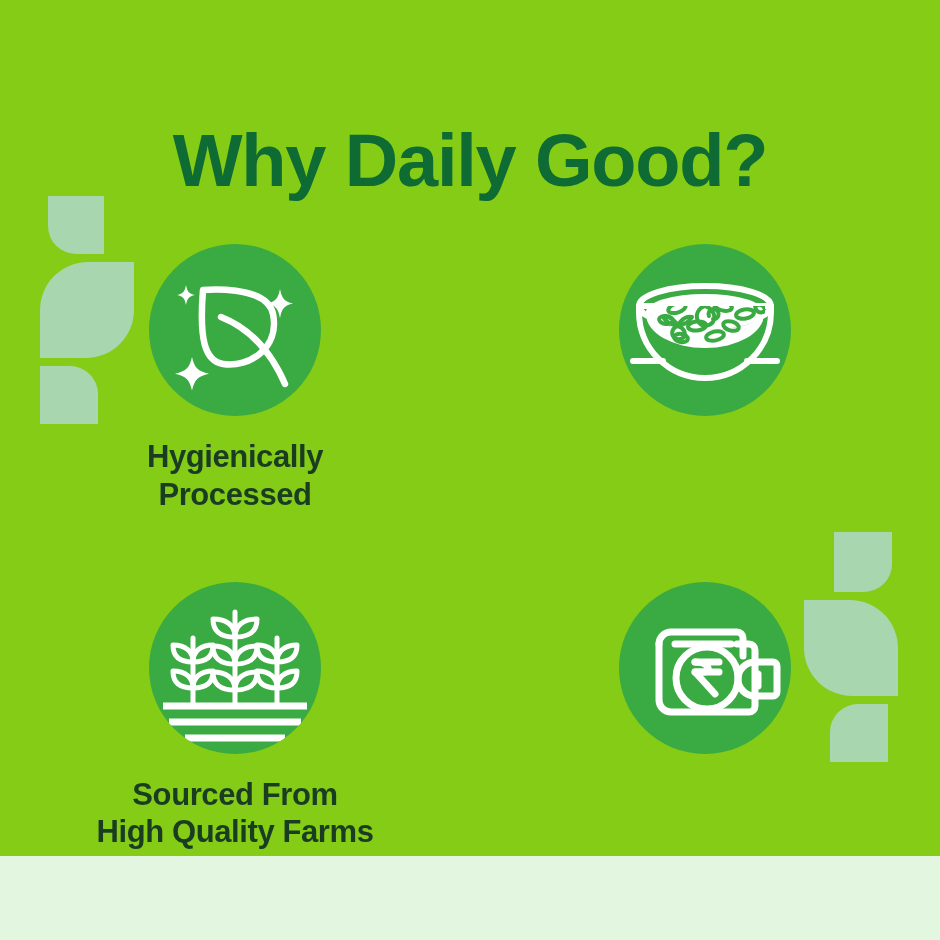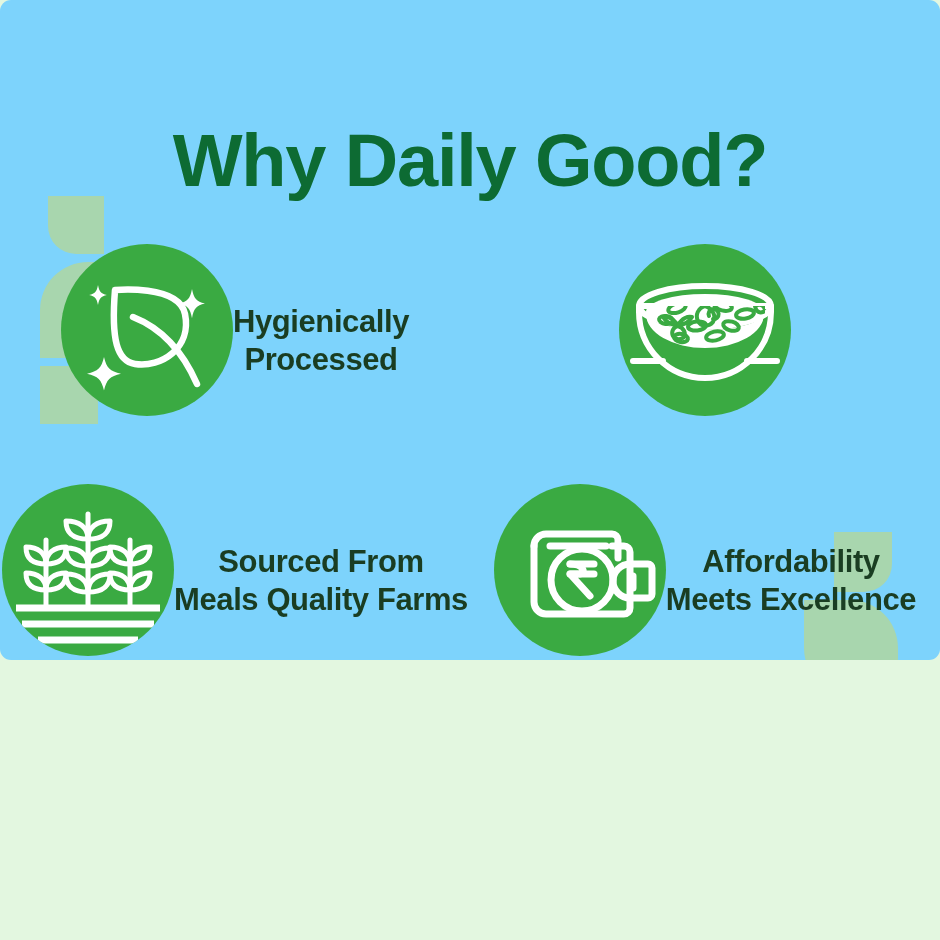--- a/index.html
+++ b/index.html
@@ -9,24 +9,23 @@
   body {
     width: 940px;
     height: 940px;
     background: #e3f7e0;
     font-family: "Liberation Sans", sans-serif;
     overflow: hidden;
   }
   .poster {
     position: relative;
     width: 940px;
-    height: 660px;
-    background: #7dd3fc;
+    height: 856px;
+    background: #84cc16;
     overflow: hidden;
-    border-radius: 11px;
   }
 
   
   .deco {
     position: absolute;
     pointer-events: none;
   }
   .deco-left  { left: 40px;  top: 196px; width: 108px; height: 208px; }
   .deco-right { right: 42px; top: 532px; width: 108px; height: 212px; }
 
@@ -81,23 +80,22 @@
     top: 244px;
     left: 0;
     width: 940px;
     display: grid;
     grid-template-columns: 470px 470px;
     grid-template-rows: auto auto;
     row-gap: 68px;
   }
   .feature {
     display: flex;
-    flex-direction: row;
+    flex-direction: column;
     align-items: center;
-    justify-content: center;
   }
   .icon-circle {
     width: 172px;
     height: 172px;
     border-radius: 50%;
     background: #3aaa42;
     display: flex;
     align-items: center;
     justify-content: center;
     overflow: hidden;
@@ -225,21 +223,21 @@
           </g>
 
           <g stroke="#ffffff" stroke-width="7" stroke-linecap="butt">
             <path d="M14 124 h144"></path>
             <path d="M20 140 h132"></path>
             <path d="M36 156 h100"></path>
           </g>
         </svg>
       </div>
       <div class="feature-label">Sourced From
-Meals Quality Farms</div>
+High Quality Farms</div>
     </div>
 
     <div class="feature">
       <div class="icon-circle">
         <svg width="172" height="172" viewBox="0 0 172 172" aria-hidden="true">
           <g fill="none" stroke="#ffffff" stroke-width="7" stroke-linecap="round" stroke-linejoin="round">
 
             <path d="M40 62 a12 12 0 0 1 12 -12 h66 a6 6 0 0 1 6 6 v18"></path>
             <path d="M56 62 h56"></path>
 
@@ -248,18 +246,16 @@
             <path d="M136 80 h18 a4 4 0 0 1 4 4 v26 a4 4 0 0 1 -4 4 h-18 a17 17 0 0 1 0 -34 Z"></path>
             <path d="M139 92 v12"></path>
 
             <circle cx="88" cy="96" r="31"></circle>
             <path d="M76 80 h24"></path>
             <path d="M76 90 h24"></path>
             <path d="M76 80 c14 0 17 10 8 10 h-8 l20 22"></path>
           </g>
         </svg>
       </div>
-      <div class="feature-label">Affordability
-Meets Excellence</div>
     </div>
 
   </div>
 </div>
 
 </body></html>

